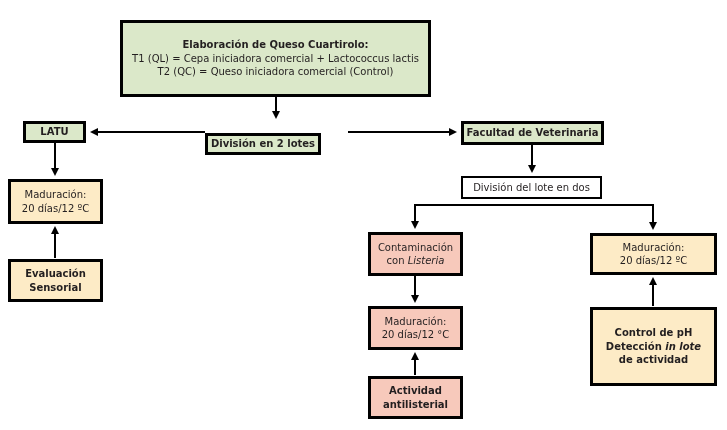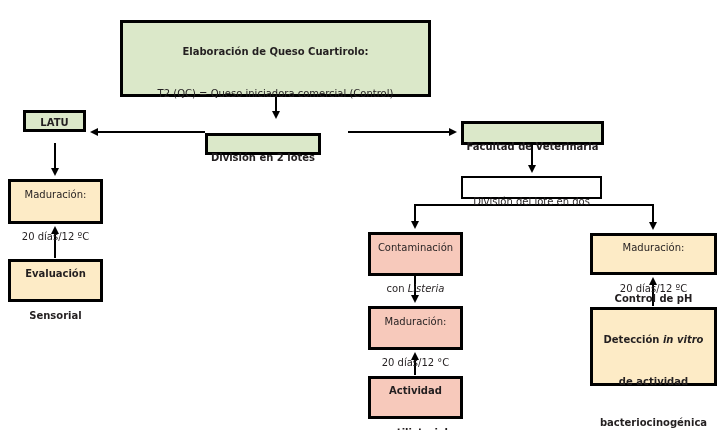--- a/index.html
+++ b/index.html
@@ -6,21 +6,21 @@
   body { width: 727px; height: 430px; position: relative; overflow: hidden;
          font-family: "DejaVu Sans", "Liberation Sans", sans-serif; color: #231f20; }
   .box { position: absolute; box-sizing: border-box; border: 3px solid #000;
          display: flex; flex-direction: column; align-items: center; justify-content: center;
          text-align: center; line-height: 1.35; }
   .green { background: #dbe8c9; }
   .yellow { background: #fdebc6; }
   .pink { background: #f7c9bb; text-align: right; }
   .white { background: #ffffff; border-width: 2px; }
   .b { font-weight: bold; }
-  .fs10 { font-size: 10px; margin-top: 28px; }
+  .fs10 { font-size: 10px; }
   svg.connectors { position: absolute; left: 0; top: 0; }
   .line { display: block; }
 </style>
 </head>
 <body>
 
 <svg class="connectors" width="727" height="430">
   <defs>
     <marker id="ah" markerWidth="8" markerHeight="8" refX="6" refY="4" orient="auto" markerUnits="userSpaceOnUse">
       <path d="M0,0 L8,4 L0,8 Z" fill="#000"></path>
@@ -45,28 +45,29 @@
 
   <line x1="415" y1="276" x2="415" y2="301" stroke="#000" stroke-width="2" marker-end="url(#ah)"></line>
 
   <line x1="415" y1="375" x2="415" y2="354" stroke="#000" stroke-width="2" marker-end="url(#ah)"></line>
 
   <line x1="653" y1="306" x2="653" y2="279" stroke="#000" stroke-width="2" marker-end="url(#ah)"></line>
 </svg>
 
 <div class="box green" style="left:120px; top:20px; width:311px; height:77px;">
   <span class="line b fs10">Elaboración de Queso Cuartirolo:</span>
+  <span class="line fs10">T1 (QL) = Cepa iniciadora comercial + Lactococcus lactis</span>
   <span class="line fs10">T2 (QC) = Queso iniciadora comercial (Control)</span>
 </div>
 
 <div class="box green" style="left:205px; top:133px; width:116px; height:22px;">
   <span class="b fs10">División en 2 lotes</span>
 </div>
 
-<div class="box green" style="left:23px; top:110px; width:63px; height:22px;justify-content:flex-end;">
+<div class="box green" style="left:23px; top:121px; width:63px; height:22px;">
   <span class="b fs10">LATU</span>
 </div>
 
 <div class="box yellow" style="left:8px; top:179px; width:95px; height:45px;">
   <span class="line fs10">Maduración:</span>
   <span class="line fs10">20 días/12 ºC</span>
 </div>
 
 <div class="box yellow" style="left:8px; top:259px; width:95px; height:43px;">
   <span class="line b fs10">Evaluación</span>
@@ -96,16 +97,15 @@
   <span class="line b fs10">antilisterial</span>
 </div>
 
 <div class="box yellow" style="left:590px; top:233px; width:127px; height:42px;">
   <span class="line fs10">Maduración:</span>
   <span class="line fs10">20 días/12 ºC</span>
 </div>
 
 <div class="box yellow" style="left:590px; top:307px; width:127px; height:79px;">
   <span class="line b fs10">Control de pH</span>
-  <span class="line b fs10"><span style="white-space: pre;">Detección </span><i>in vitro</i></span>
+  <span class="line b fs10"><span style="white-space: pre;">Detección </span><i>in lote</i></span>
   <span class="line b fs10">de actividad</span>
-  <span class="line b fs10">bacteriocinogénica</span>
 </div>
 
 </body></html>

